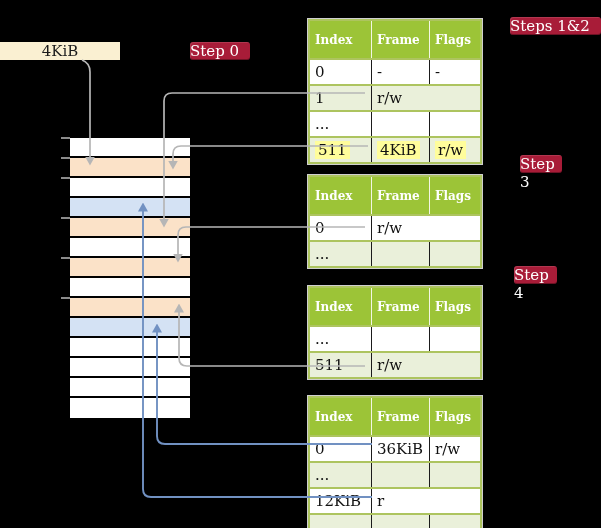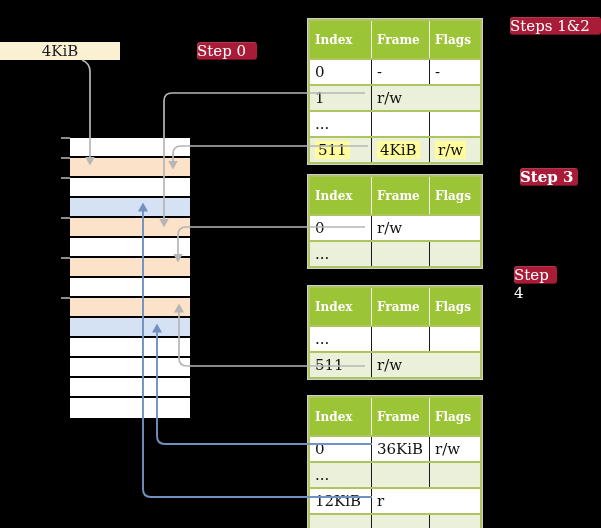--- a/index.html
+++ b/index.html
@@ -15,23 +15,23 @@
     background:var(--frame-label-cream,#faf0d2);
     color:#1a1a1a; font-size:15px; line-height:18px; text-align:center;
   }
   
   .badge {
     position:absolute; height:18px; line-height:18px; text-align:left;
     color:#ffffff; background:var(--badge-crimson,#a81c38);
     font-size:15px; border-radius:3px;
     box-shadow: inset 0 -1px 0 rgba(0,0,0,0.35), inset 1px 1px 0 rgba(255,255,255,0.12);
   }
-  .badge-step0   { left:197px; top:42px;  width:60px; }
+  .badge-step0   { left:190px; top:42px;  width:60px; }
   .badge-steps12 { left:510px; top:17px;  width:91px; }
-  .badge-step3   { left:520px; top:168px; width:58px;font-weight:bold; }
+  .badge-step3   { left:520px; top:155px; width:42px; }
   .badge-step4   { left:514px; top:266px; width:43px; }
   
   .memcol { position:absolute; left:70px; top:138px; width:120px; }
   .memrow {
     width:120px; height:20px; box-sizing:border-box;
     border-bottom:2px solid #000; background:#ffffff;
   }
   .memrow:last-child { border-bottom:none; }
   .memrow.orange { background:var(--memory-orange,#fbe2c8); }
   .memrow.blue   { background:var(--memory-blue,#d4e2f4); }

